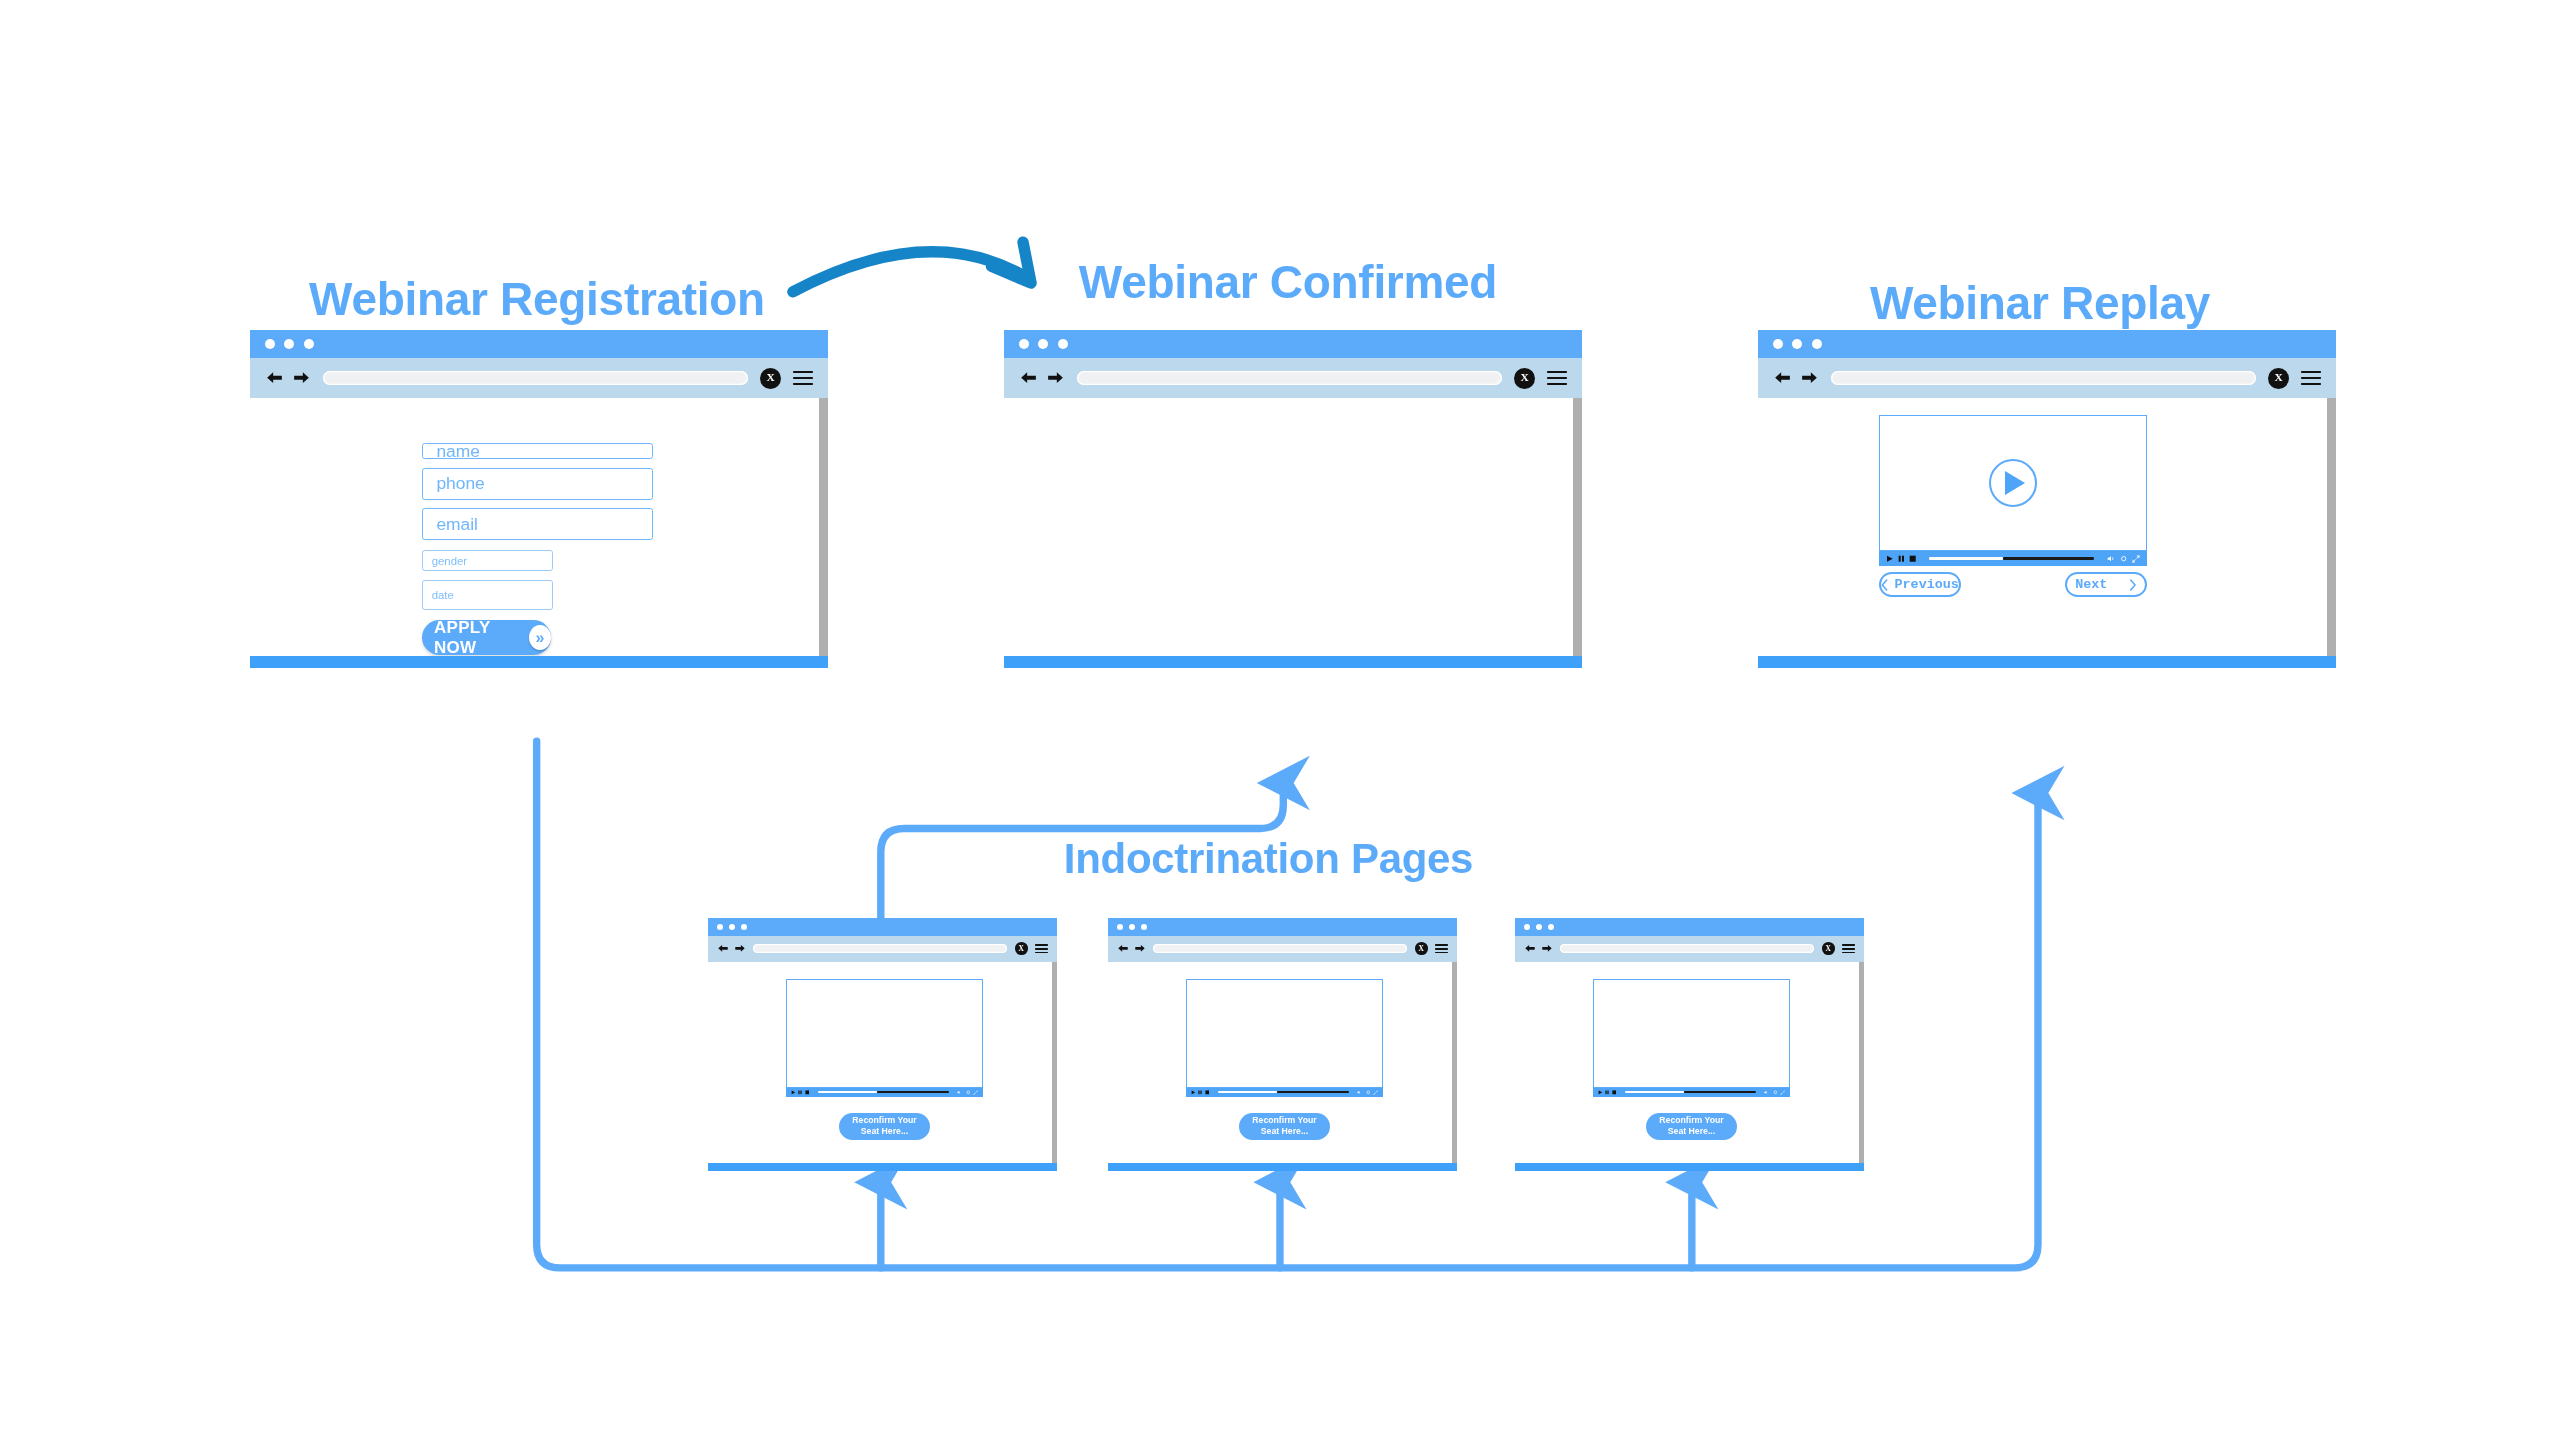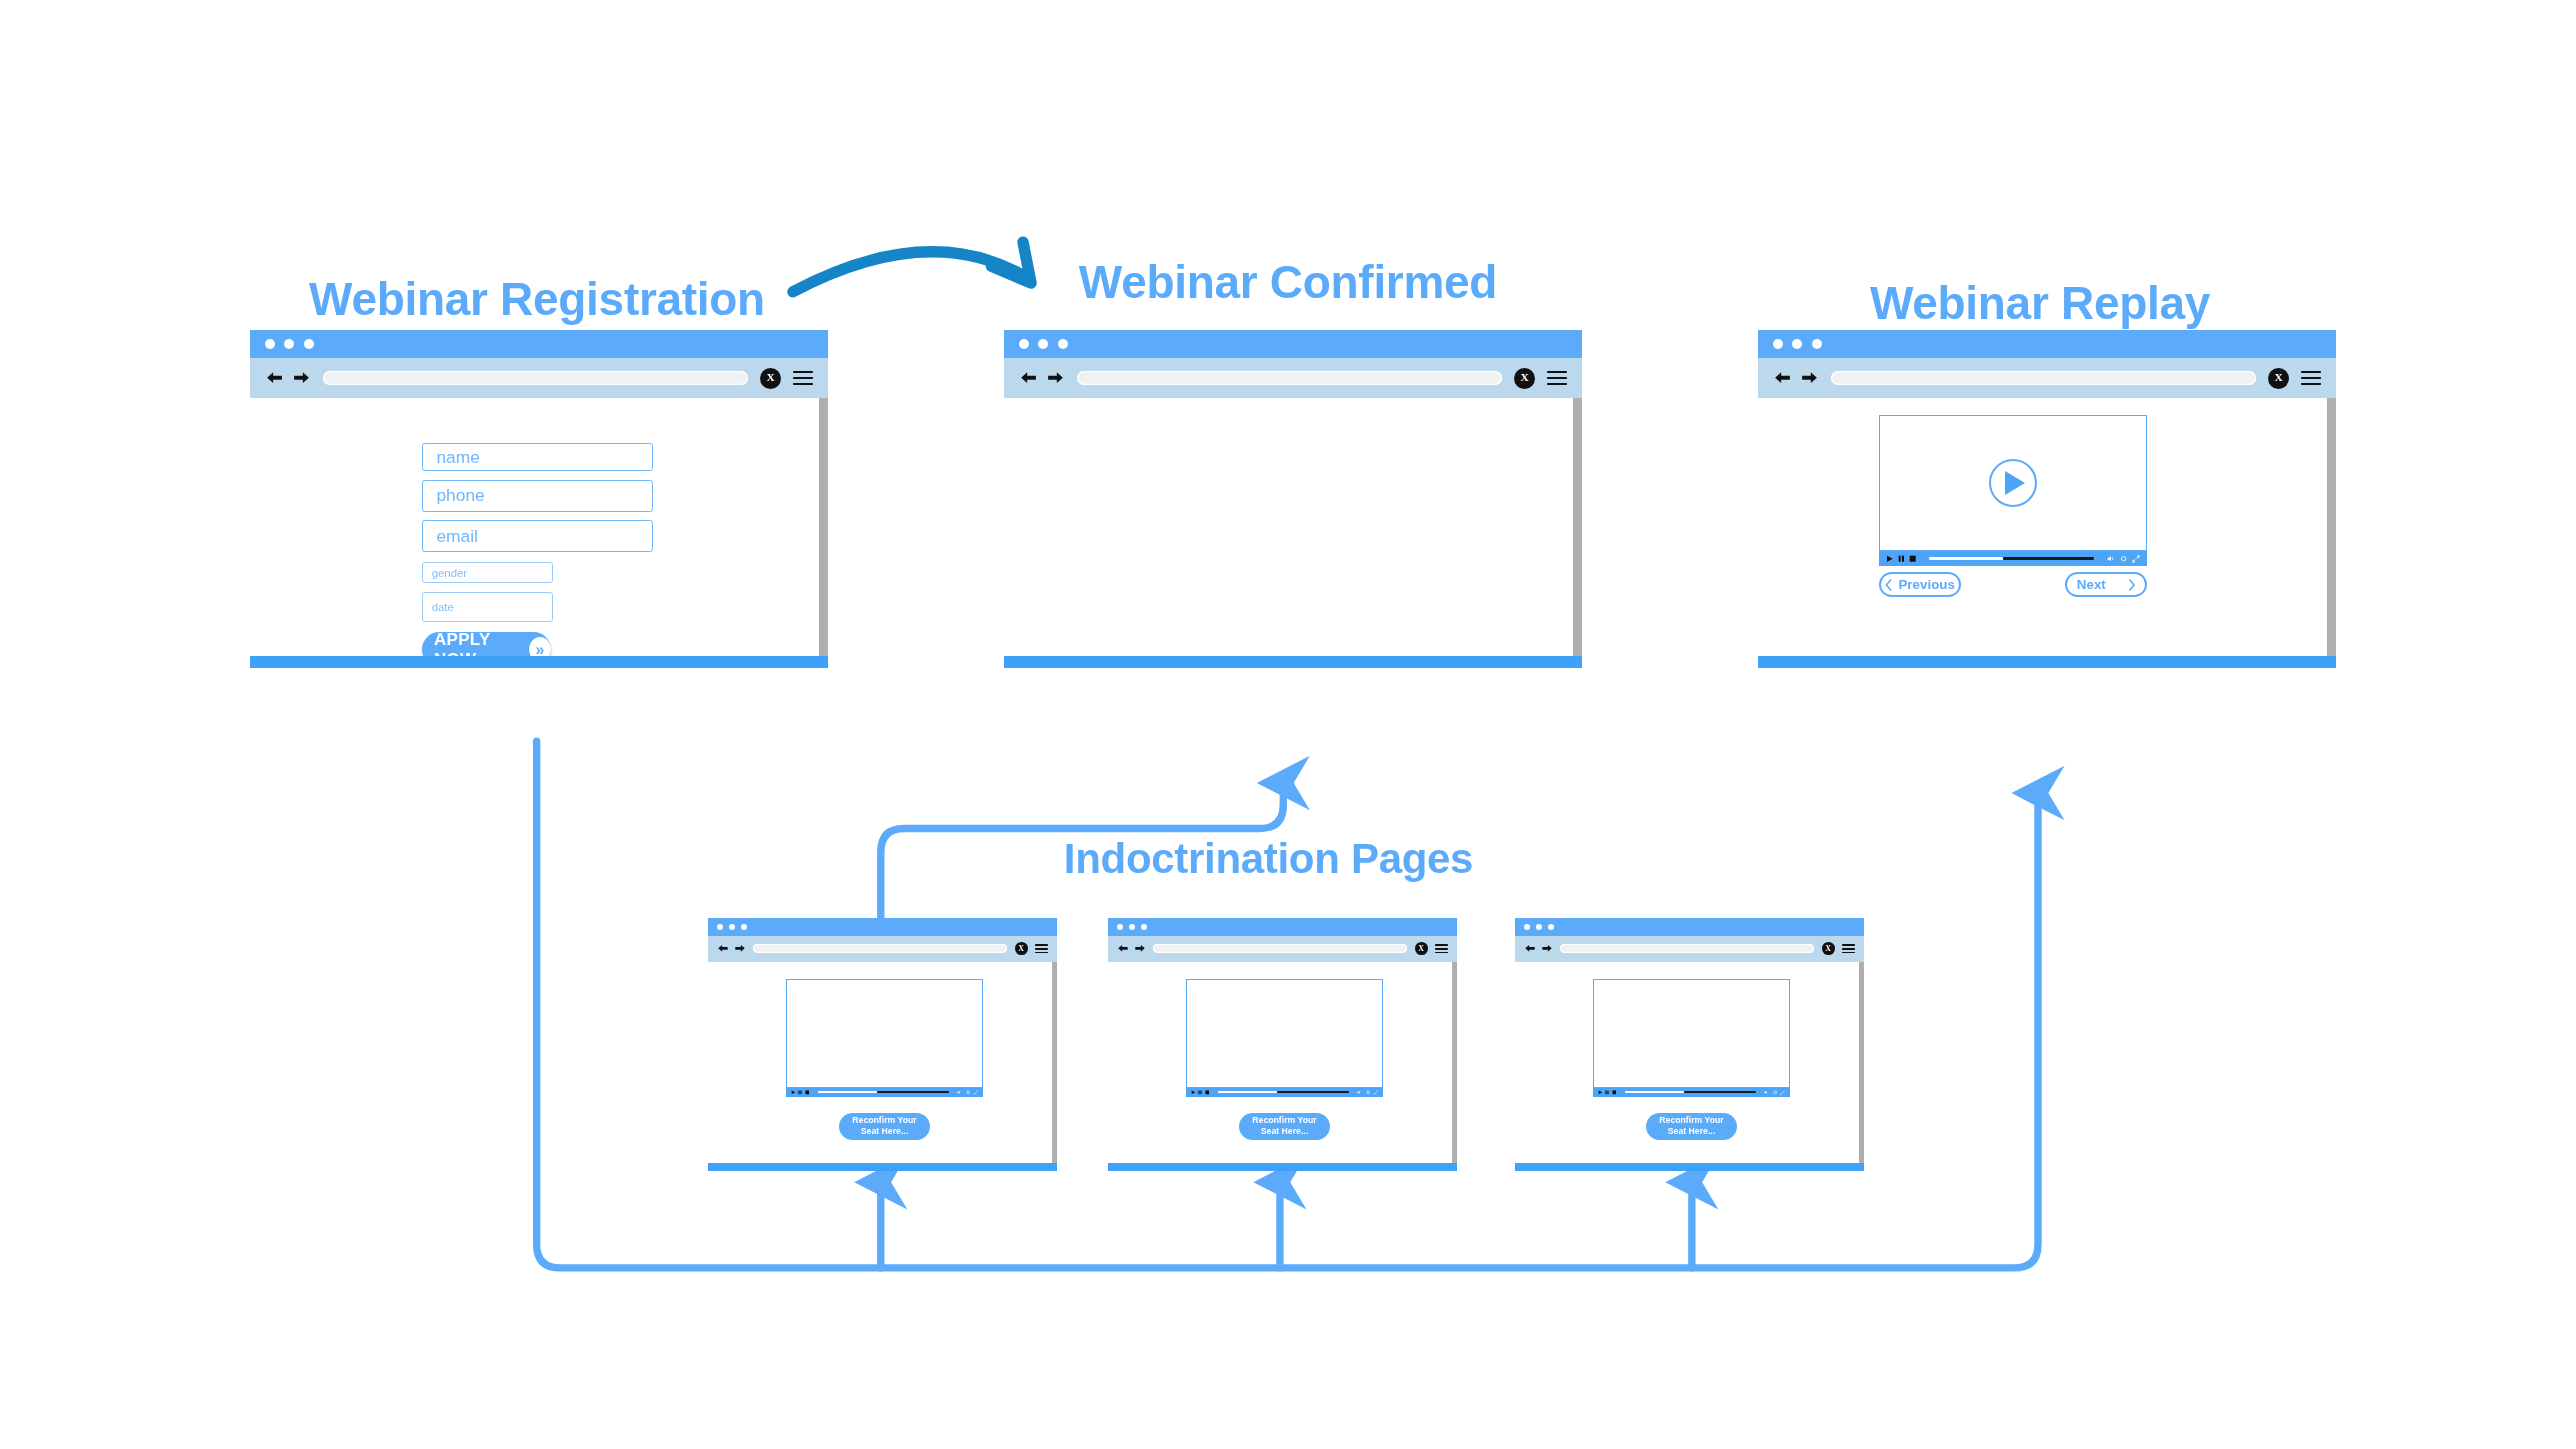--- a/index.html
+++ b/index.html
@@ -89,21 +89,21 @@
     width:0;height:0;border-style:solid;border-color:transparent;
     border-left-color:#4EA4F7;
   }
   .ctrls{background:#4EA4F7;display:flex;align-items:center;box-sizing:border-box;}
   .ctrls .ic{display:flex;align-items:center;justify-content:center;color:#111;}
   .prog{flex:1 1 auto;display:flex;align-items:center;}
   .prog .done{background:#ffffff;border-radius:1.3px;}
   .prog .left{background:#1A1A1A;border-radius:1.3px;}
 
   
-  .navbtns{position:absolute;display:flex;}
+  .navbtns{position:absolute;display:flex;font-family:Liberation Mono, monospace;}
   .pillbtn{
     border:2px solid #5CAAFA;border-radius:670px;color:#5CAAFA;
     display:flex;align-items:center;justify-content:center;
     font-weight:bold;box-sizing:border-box;background:#fff;
   }
 
   
   .ctabtn{
     position:absolute;background:#5CAAFA;border-radius:670px;color:#fff;
     font-weight:bold;text-align:center;display:flex;align-items:center;
@@ -164,21 +164,21 @@
       <div class="burger" style="width:20px;height:14.8px;">
         <span style="height:2.7px;"></span>
           <span style="height:2.7px;"></span>
           <span style="height:2.7px;"></span>
       </div>
     </div>
     <div class="viewport" style="height:258px;">
       <div class="vshadow" style="width:8.7px;height:258px;"></div>
 
       <div class="form" style="left:172px;top:45px;width:241px;">
-        <div class="field" style="width:231px;height:28px;padding:0 13.4px;font-size:17.4px;">
+        <div class="field" style="width:231px;height:16px;padding:0 13.4px;font-size:17.4px;">
           <span>name</span>
         </div>
         <div class="field" style="width:231px;height:32px;padding:0 13.4px;font-size:17.4px;margin-top:8.7px;">
           <span>phone</span>
         </div>
         <div class="field" style="width:231px;height:32px;padding:0 13.4px;font-size:17.4px;margin-top:8.7px;">
           <span>email</span>
         </div>
         <div class="field small" style="width:131px;height:21px;padding:0 8.7px;font-size:11.4px;margin-top:10px;">
           <span>gender</span>

